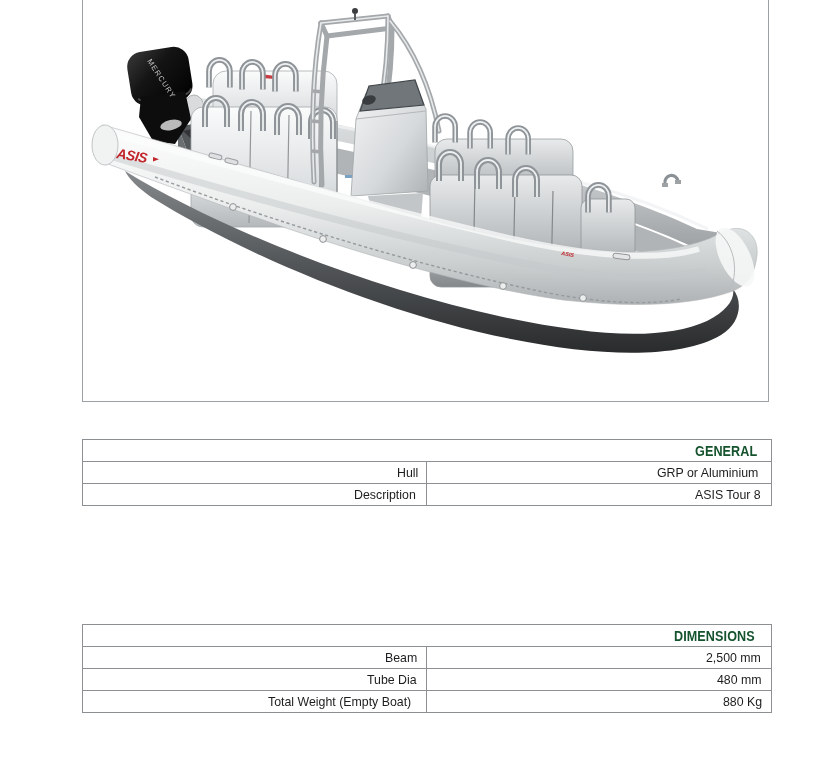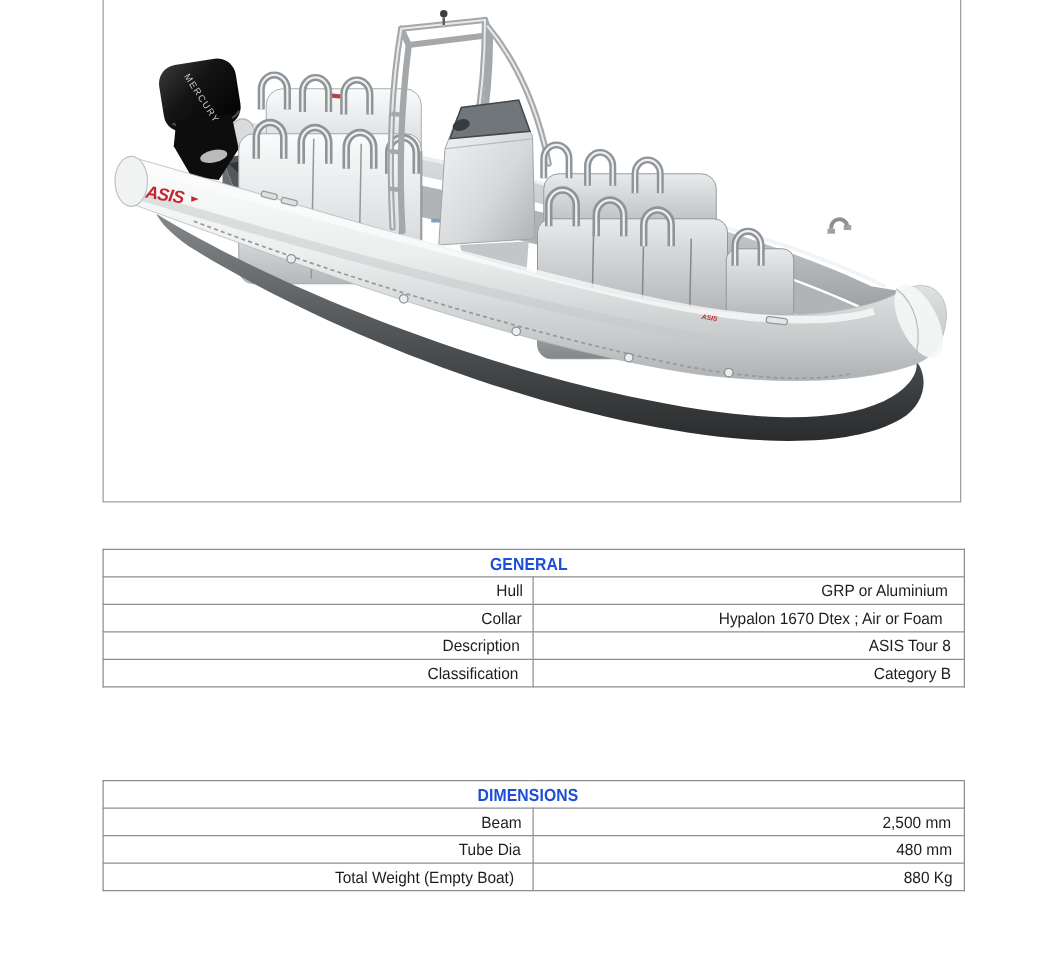--- a/index.html
+++ b/index.html
@@ -15,21 +15,21 @@
 
   
   table.spec{
     position:absolute;left:82px;width:690px;border-collapse:collapse;table-layout:fixed;
     color:#1d1d1f;
   }
   table.spec th,table.spec td{
     border:1.5px solid #8d9093;height:21px;padding:0 7px;vertical-align:middle;
     overflow:hidden;white-space:nowrap;background:#fff;
   }
-  table.spec th{text-align:center;font-size:14px;font-weight:bold;color:#1d4ed8;}
+  table.spec th{text-align:right;font-size:14px;font-weight:bold;color:#14532d;}
   table.spec td{font-size:13px;text-align:right;}
   .ct{display:inline-block;transform:scaleX(.95);transform-origin:left center;line-height:1;}
   th .ct{transform:scaleX(.9);letter-spacing:.1px;}
   #general-table{top:439px;}
   #dimensions-table{top:624px;border-radius:14px;}
 </style>
 </head>
 <body>
 
 <div class="page">
@@ -223,30 +223,22 @@
       <tr>
         <th colspan="2"><span class="ct">GENERAL</span></th>
       </tr>
     </thead>
     <tbody>
       <tr>
         <td><span class="ct">Hull</span></td>
         <td><span class="ct">GRP or Aluminium</span></td>
       </tr>
       <tr>
-        <td><span class="ct">Collar</span></td>
-        <td><span class="ct">Hypalon 1670 Dtex ; Air or Foam</span></td>
-      </tr>
-      <tr>
         <td><span class="ct">Description</span></td>
         <td><span class="ct">ASIS Tour 8</span></td>
-      </tr>
-      <tr>
-        <td><span class="ct">Classification</span></td>
-        <td><span class="ct">Category B</span></td>
       </tr>
     </tbody>
   </table>
 
   <table class="spec" id="dimensions-table">
     <colgroup>
         <col style="width:344px">
         <col>
       </colgroup>
     <thead>

